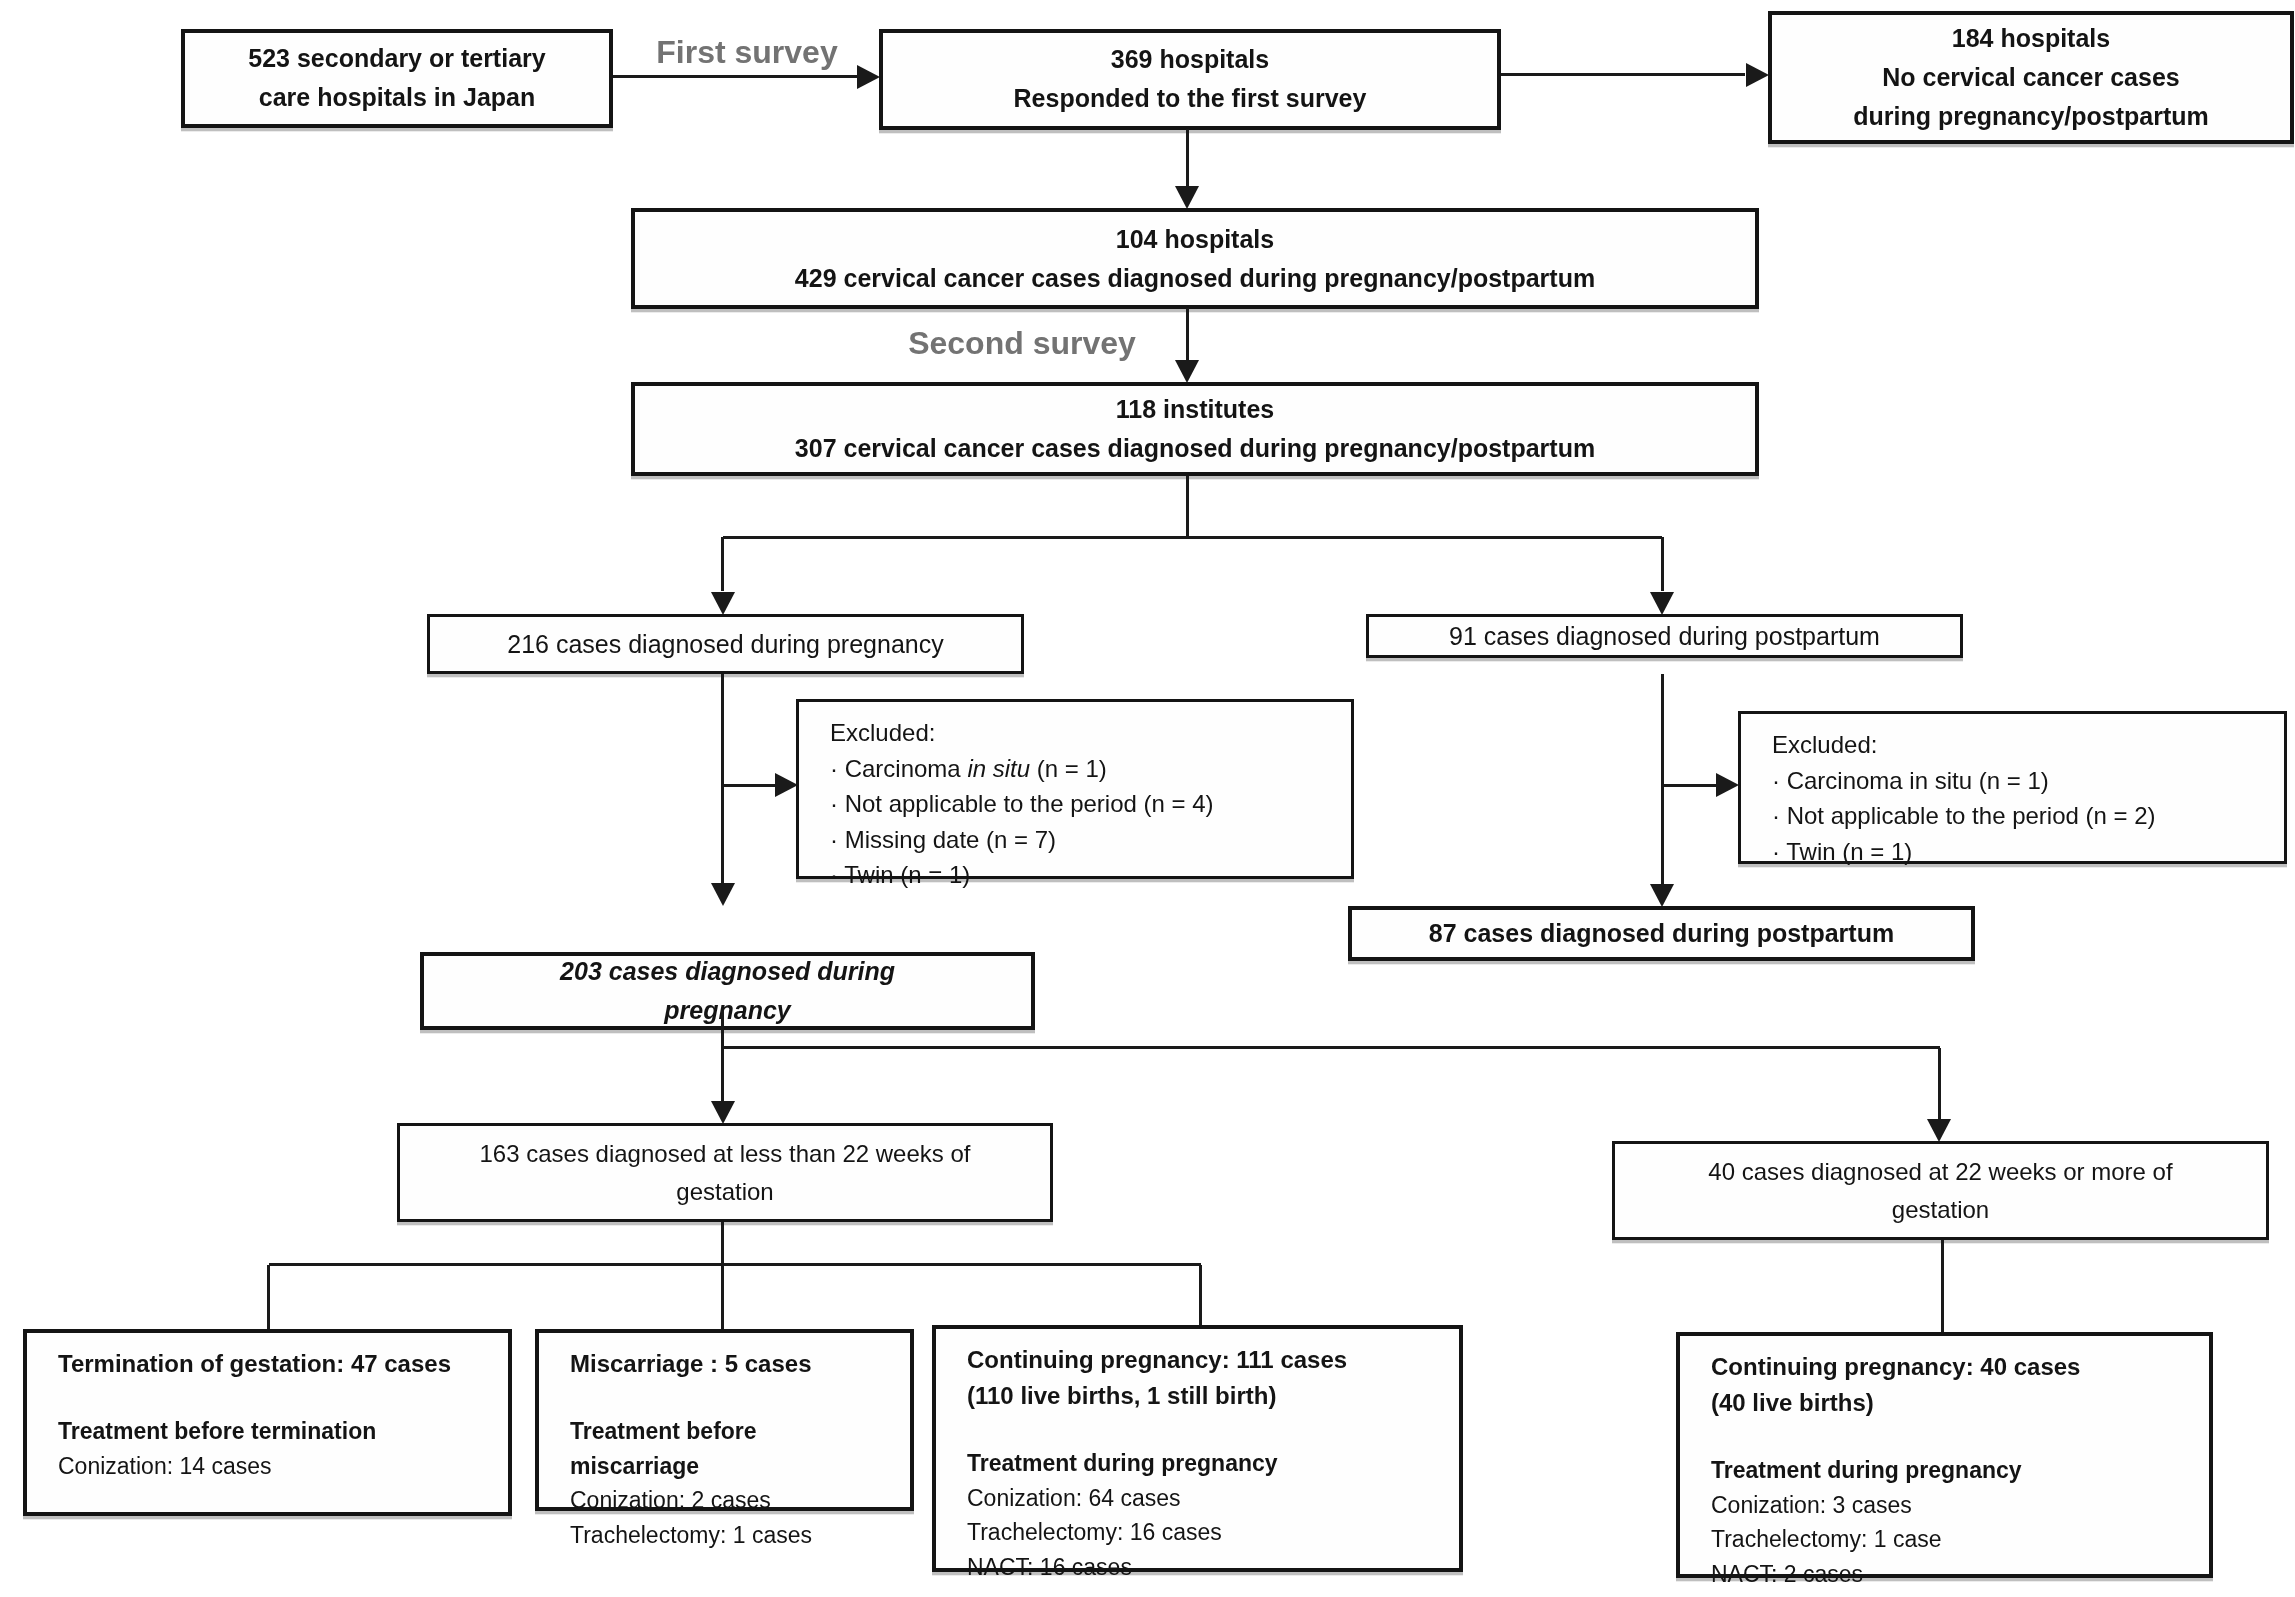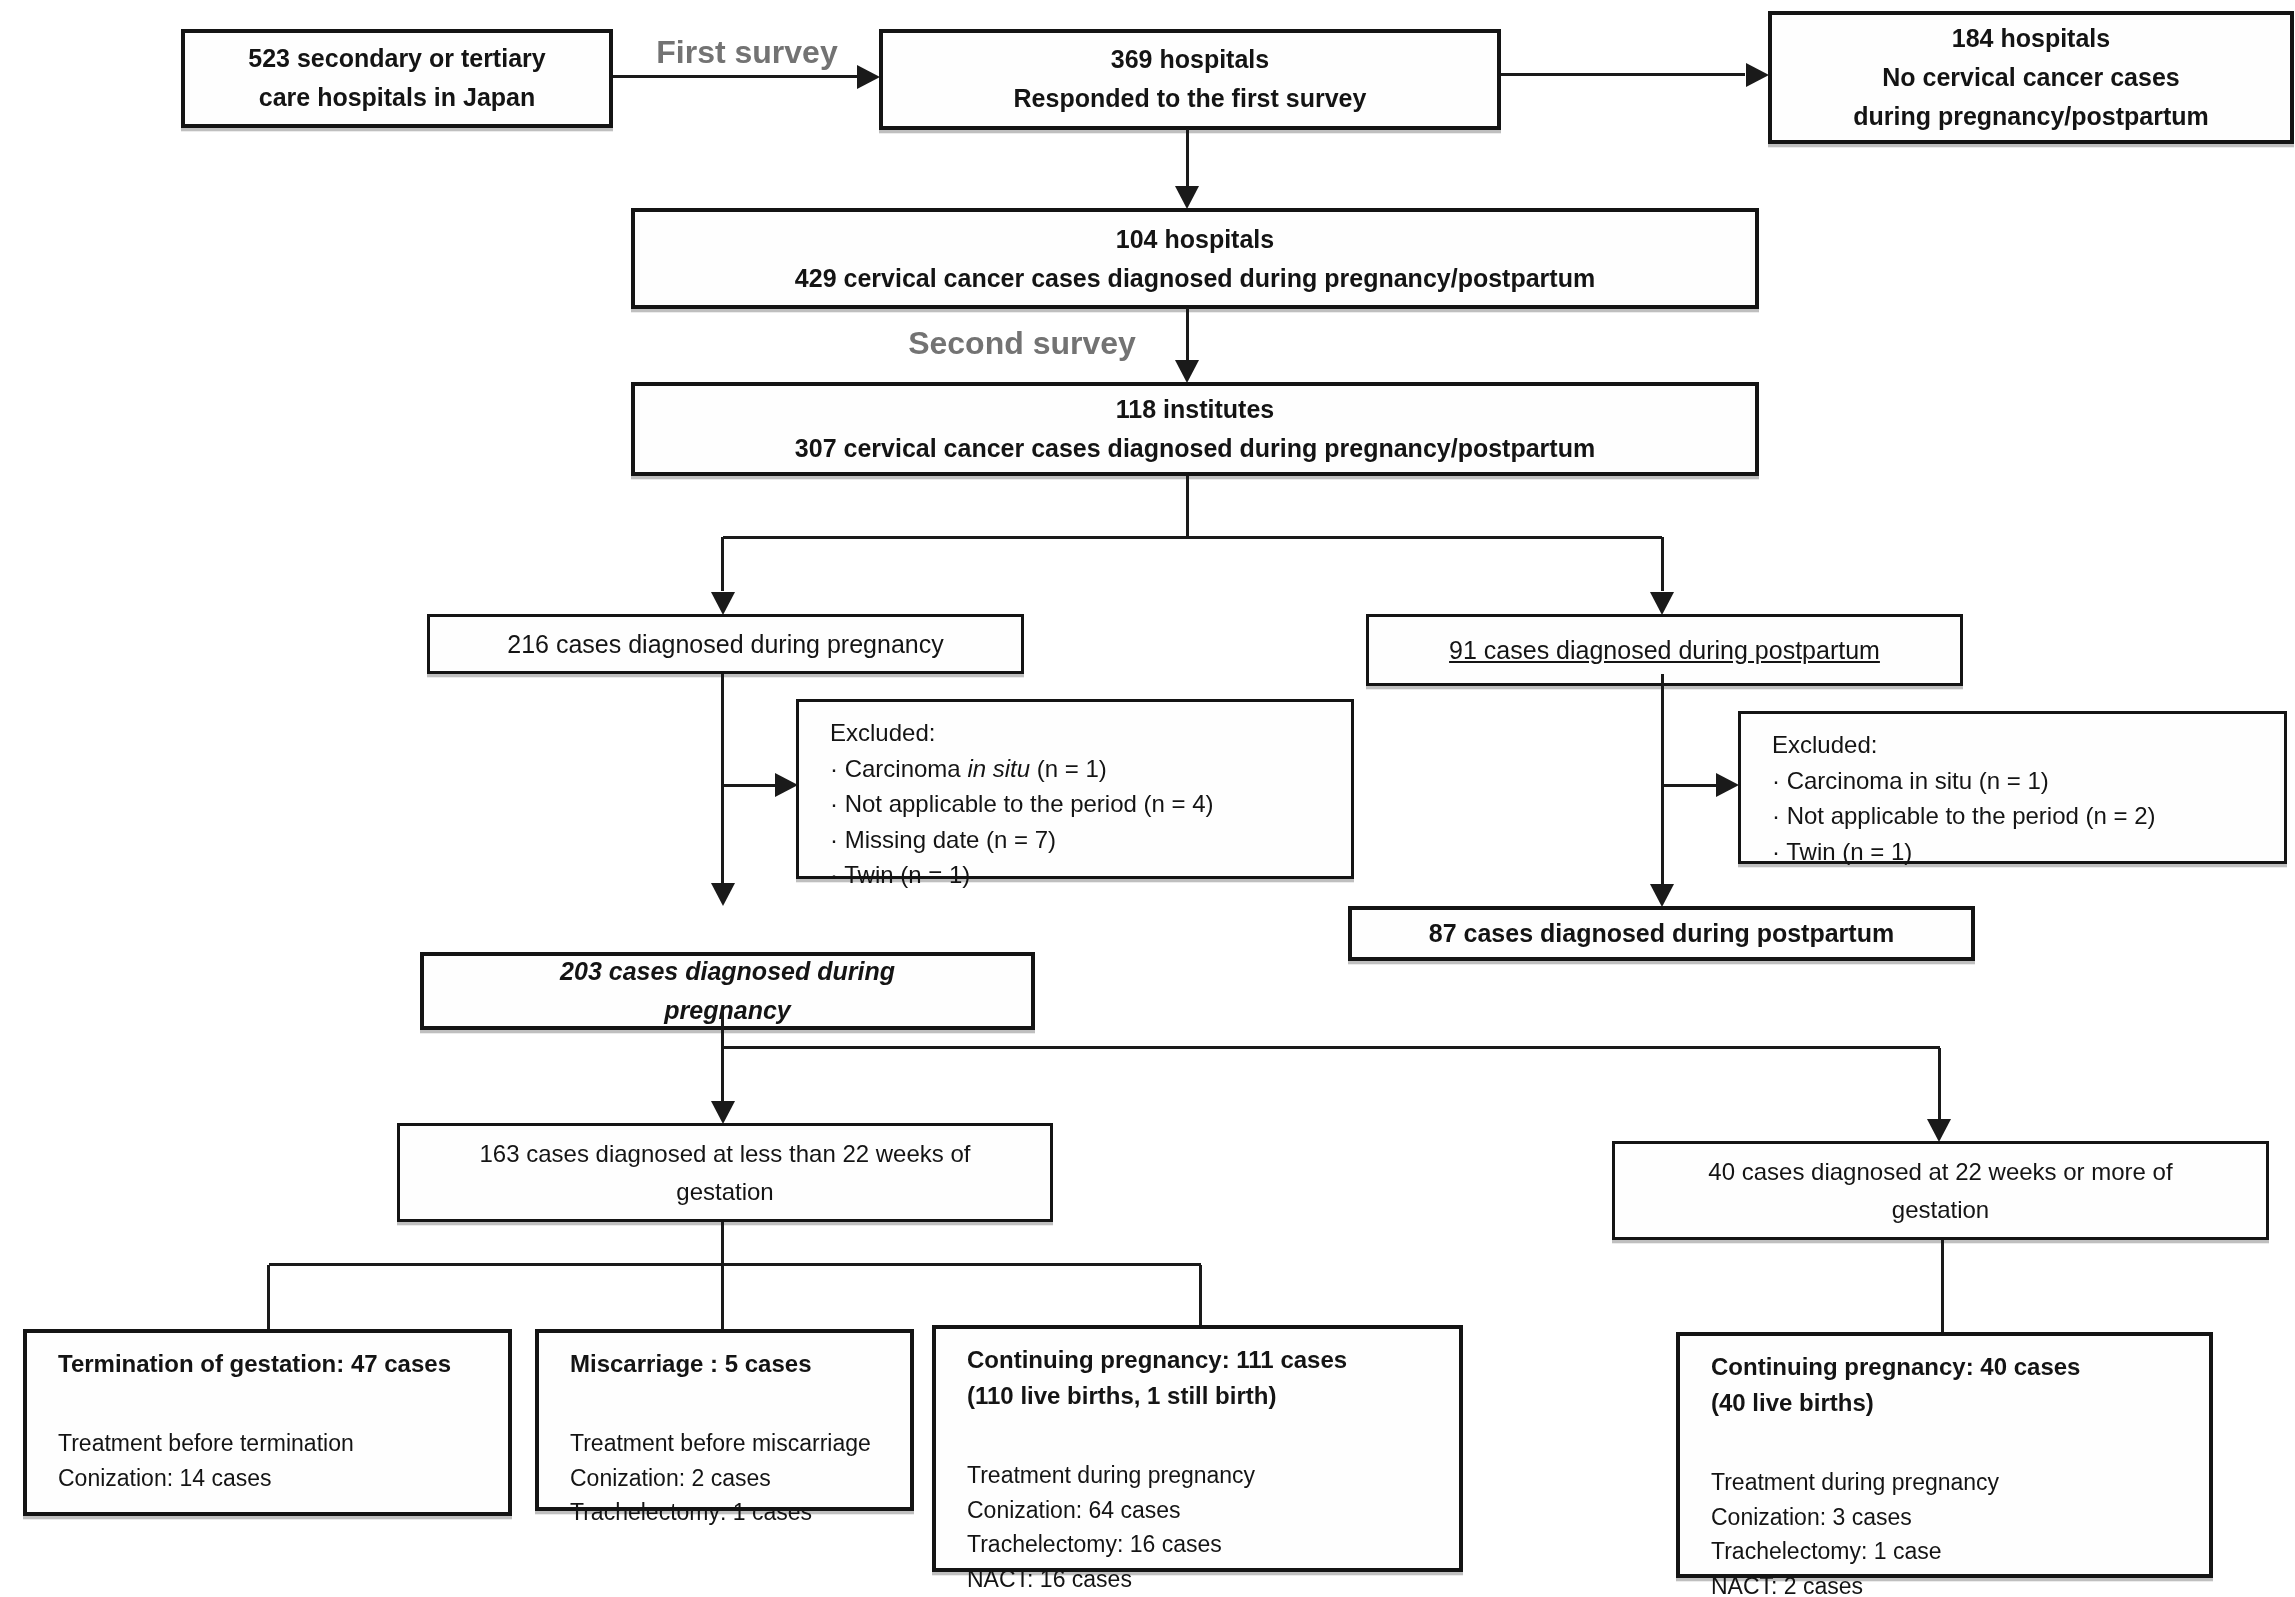--- a/index.html
+++ b/index.html
@@ -19,21 +19,21 @@
     justify-content:center;align-items:center;
     text-align:center;
     font-size:25px;line-height:1.55;
     box-shadow:0 3.3px 0 rgba(0,0,0,.25);
   }
   .box.thin{border-width:3.8px;}
   .box.left{justify-content:flex-start;align-items:flex-end;text-align:left;padding:13px 31px;}
   .bold{font-weight:bold;}
   .excl{font-size:24px;line-height:1.48;}
   .leaf{font-size:23px;line-height:1.5;}
-  .gap{margin-top:44px;}
+  .gap{margin-top:32px;font-weight:bold;}
   .indent{padding-left:44px;}
   .indent2{padding-left:25px;}
   .redlabel{
     position:absolute;
     color:#737373;font-weight:bold;font-size:32px;
     text-align:center;white-space:nowrap;
   }
   .vline,.hline{position:absolute;background:#1a1a1a;}
   .vline{width:3.3px;}
   .hline{height:3.3px;}
@@ -100,21 +100,21 @@
   <div class="vline" style="left:1186px;top:476px;height:61px;"></div>
   <div class="hline" style="left:723px;top:536px;width:939px;"></div>
   <div class="vline" style="left:721px;top:537px;height:54px;"></div>
   <div class="ah-down" style="left:711px;top:592px;"></div>
   <div class="vline" style="left:1661px;top:537px;height:54px;"></div>
   <div class="ah-down" style="left:1650px;top:592px;"></div>
 
   <div class="box thin" style="left:427px;top:614px;width:597px;height:60px;">
     <div class="tl">216 cases diagnosed during pregnancy</div>
   </div>
-  <div class="box thin" style="left:1366px;top:614px;width:597px;height:72px;text-decoration:underline;">
+  <div class="box thin" style="left:1366px;top:614px;width:597px;height:44px;">
     <div class="tl">91 cases diagnosed during postpartum</div>
   </div>
 
   <div class="vline" style="left:721px;top:674px;height:209px;"></div>
   <div class="ah-down" style="left:711px;top:883px;"></div>
   <div class="hline" style="left:723px;top:784px;width:52px;"></div>
   <div class="ah-right" style="left:775px;top:773px;"></div>
 
   <div class="box thin left excl" style="left:796px;top:699px;width:558px;height:180px;">
     <div class="tl">Excluded:</div>

